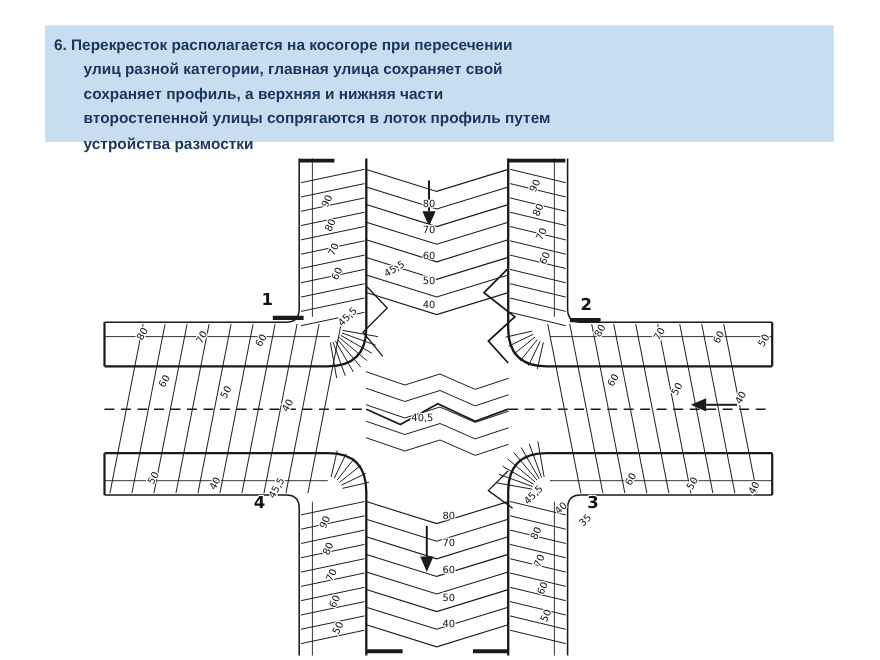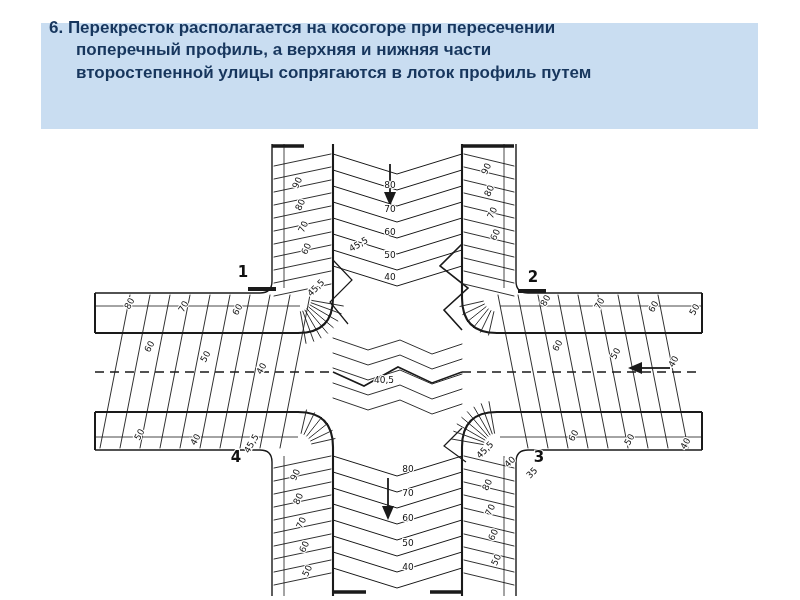--- a/index.html
+++ b/index.html
@@ -7,22 +7,22 @@
     width:800px;height:600px;background:#ffffff;
     font-family:"Liberation Sans",sans-serif;
     overflow:hidden;
   }
   .slide{position:relative;width:800px;height:600px;background:#fff;}
   .heading-box{
     position:absolute;left:41px;top:23px;width:717px;height:106px;
     background:var(--hbg,#c9ddf1);
   }
   .heading-text{
-    position:absolute;left:49px;top:17px;
-    font-weight:bold;font-size:17px;line-height:22.4px;
+    position:absolute;left:49px;top:29px;
+    font-weight:bold;font-size:14px;line-height:22.4px;
     color:var(--htxt,#17365d);
     white-space:nowrap;
   }
   .hline.indent{padding-left:27px;}
   #diagram-svg{position:absolute;left:0;top:140px;}
   text.elev{
     font-size:9px;fill:#111;
     font-family:"DejaVu Sans",sans-serif;
     paint-order:stroke;stroke:#ffffff;stroke-width:2.2px;
   }
@@ -33,22 +33,24 @@
   }
 </style>
 </head>
 <body>
 
 <div class="slide">
 
   <div class="heading-box"></div>
   <div class="heading-text">
       <div class="hline">6. Перекресток располагается на косогоре при пересечении</div>
-      <div class="hline indent">поперечный профиль, а верхняя и нижняя части</div>
+      <div class="hline indent">улиц разной категории, главная улица сохраняет свой</div>
+      <div class="hline indent">сохраняет профиль, а верхняя и нижняя части</div>
       <div class="hline indent">второстепенной улицы сопрягаются в лоток профиль путем</div>
+      <div class="hline indent">устройства размостки</div>
     </div>
 
   <svg id="diagram-svg" width="800" height="460" viewBox="0 0 800 460">
 
     <g id="g-hatch" stroke="#1a1a1a" stroke-width="0.9" fill="none" stroke-linecap="round">
         <polyline points="333,14 397,34 462,14" stroke-width="1"></polyline>
         <polyline points="333,30 397,50 462,30" stroke-width="1"></polyline>
         <polyline points="333,46 397,66 462,46" stroke-width="1"></polyline>
         <polyline points="333,62 397,82 462,62" stroke-width="1"></polyline>
         <polyline points="333,78 397,98 462,78" stroke-width="1"></polyline>

